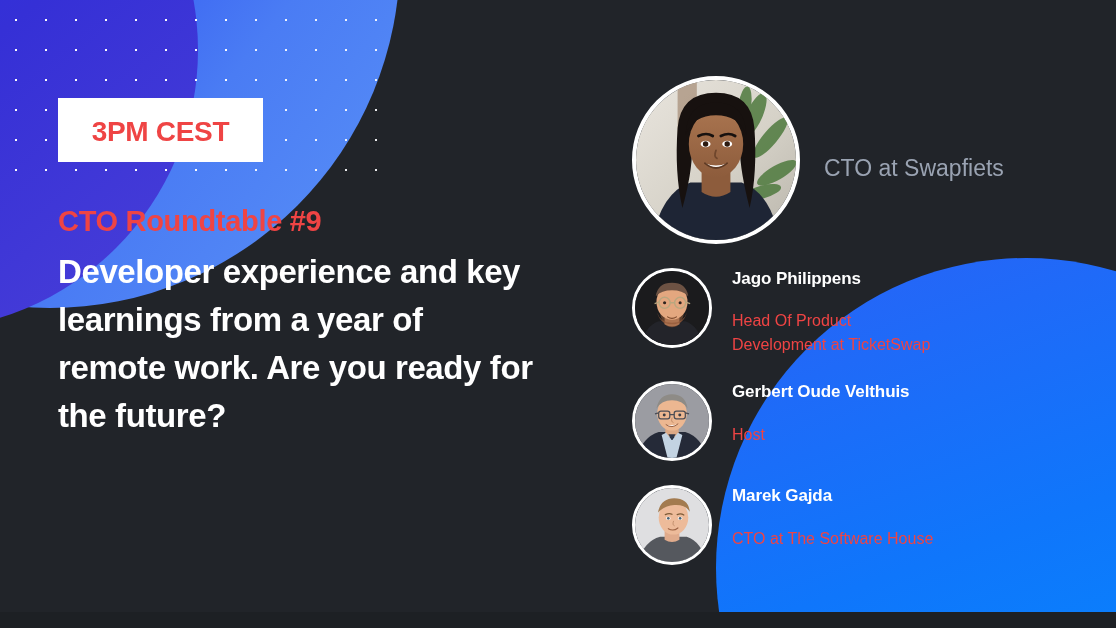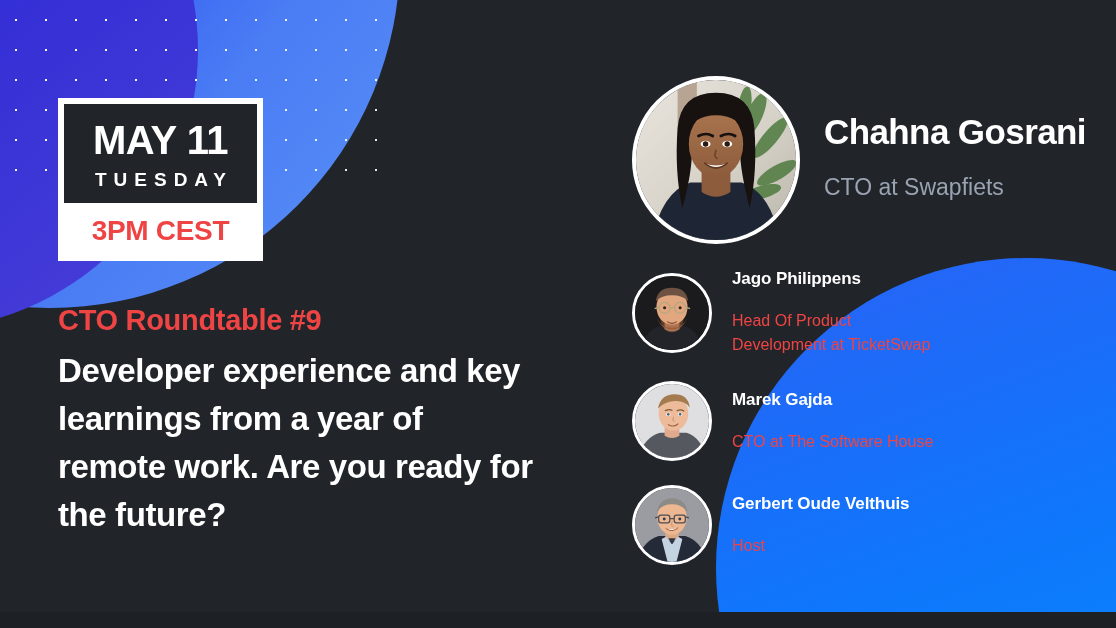--- a/index.html
+++ b/index.html
@@ -196,21 +196,20 @@
   }
 
   .speaker-list {
     margin-top: 24px;
     display: flex;
     flex-direction: column;
     gap: 24px;
   }
   .speaker {
     display: flex;
-    align-items: center;
     gap: 20px;
   }
   .speaker-text { line-height: 1.25; }
   .speaker-name {
     color: #ffffff;
     font-size: 17px;
     font-weight: 700;
     letter-spacing: -0.1px;
   }
   .speaker-role {
@@ -232,24 +231,20 @@
     <div class="blob-l"></div>
     <div class="dot-grid"></div>
     <div class="dot-grid-2"></div>
     <div class="blob-br"></div>
     <div class="bottom-strip"></div>
   </div>
 
   <div class="left-col">
 
     <div class="date-card">
-      <div class="date-card-inner">
-        <div class="date-main">MAY 11</div>
-        <div class="date-weekday">TUESDAY</div>
-      </div>
       <div class="date-time">3PM CEST</div>
     </div>
 
     <div class="eyebrow">CTO Roundtable #9</div>
     <h1 class="headline">Developer experience and key learnings from a year of remote work. Are you ready for the future?</h1>
   </div>
 
   <div class="right-col">
 
     <div class="featured">
@@ -295,21 +290,20 @@
           <circle cx="43.5" cy="40" r="1.7" fill="#2c1a10"></circle>
           <circle cx="57" cy="40" r="1.7" fill="#2c1a10"></circle>
 
           <path d="M50 44 q-1.6 4 0.6 5" stroke="#6f462c" stroke-width="1.1" fill="none" stroke-linecap="round"></path>
 
           <path d="M43 52 q7 5.5 14 0 q-7 3 -14 0 z" fill="#ffffff"></path>
           <path d="M43 52 q7 6 14 0" stroke="#5e3a24" stroke-width="1.1" fill="none" stroke-linecap="round"></path>
         </svg>
       </div>
       <div class="featured-text">
-        <div class="featured-name">Chahna Gosrani</div>
         <div class="featured-role">CTO at Swapfiets</div>
       </div>
     </div>
 
     <div class="speaker-list">
 
       <div class="speaker">
         <div class="avatar sm">
           <svg viewBox="0 0 100 100" preserveAspectRatio="xMidYMid slice" aria-hidden="true">
             <rect width="100" height="100" fill="#1b1b1d"></rect>
@@ -327,44 +321,20 @@
               <path d="M68.5 42 l6 2"></path>
             </g>
             <circle cx="40" cy="43" r="2.1" fill="#2e2520"></circle>
             <circle cx="61" cy="43" r="2.1" fill="#2e2520"></circle>
             <path d="M44 62 q6 4 12 0" stroke="#7d4a2e" stroke-width="1.6" fill="none" stroke-linecap="round"></path>
           </svg>
         </div>
         <div class="speaker-text">
           <div class="speaker-name">Jago Philippens</div>
           <div class="speaker-role">Head Of Product Development at TicketSwap</div>
-        </div>
-      </div>
-
-      <div class="speaker">
-        <div class="avatar sm">
-          <svg viewBox="0 0 100 100" preserveAspectRatio="xMidYMid slice" aria-hidden="true">
-            <rect width="100" height="100" fill="#dfdfe1"></rect>
-            <path d="M4 100 Q12 72 34 66 L70 66 Q90 73 96 100 Z" fill="#55585e"></path>
-            <path d="M40 55 h20 v15 q-10 6 -20 0 z" fill="#e0ab8c"></path>
-            <ellipse cx="52" cy="40" rx="20" ry="23" fill="#edbb9a"></ellipse>
-            <path d="M31 33 q4 -19 22 -19 q19 0 21 18 q-6 -10 -21 -9 q-13 1 -22 10 z" fill="#a37b4f"></path>
-            <path d="M41 36 q5 -2.5 9 -0.5" stroke="#7d5a36" stroke-width="1.7" fill="none" stroke-linecap="round"></path>
-            <path d="M57 36 q5 -2 9 0.5" stroke="#7d5a36" stroke-width="1.7" fill="none" stroke-linecap="round"></path>
-            <ellipse cx="45" cy="41" rx="3.2" ry="2.1" fill="#ffffff"></ellipse>
-            <ellipse cx="61" cy="41" rx="3.2" ry="2.1" fill="#ffffff"></ellipse>
-            <circle cx="45" cy="41" r="1.8" fill="#4a6272"></circle>
-            <circle cx="61" cy="41" r="1.8" fill="#4a6272"></circle>
-            <path d="M52 45 q-2 5 1 6" stroke="#c08d6a" stroke-width="1.2" fill="none" stroke-linecap="round"></path>
-            <path d="M45 55 q7 4 13 -1" stroke="#9c6243" stroke-width="1.5" fill="none" stroke-linecap="round"></path>
-          </svg>
-        </div>
-        <div class="speaker-text">
-          <div class="speaker-name">Marek Gajda</div>
-          <div class="speaker-role">CTO at The Software House</div>
         </div>
       </div>
 
       <div class="speaker">
         <div class="avatar sm">
           <svg viewBox="0 0 100 100" preserveAspectRatio="xMidYMid slice" aria-hidden="true">
             <rect width="100" height="100" fill="#9b9ca2"></rect>
             <path d="M2 100 Q10 72 32 65 L68 65 Q90 72 98 100 Z" fill="#252a38"></path>
             <path d="M41 55 h18 v14 q-9 6 -18 0 z" fill="#dda985"></path>
             <path d="M42 66 l8 10 l8 -10 l6 3 l-8 31 h-12 l-8 -31 z" fill="#c3d3e2"></path>
@@ -384,15 +354,39 @@
             <path d="M42 55 q8 6 16 -1 q-8 3 -16 1 z" fill="#ffffff"></path>
             <path d="M42 55 q8 6 16 -1" stroke="#92583a" stroke-width="1.3" fill="none" stroke-linecap="round"></path>
           </svg>
         </div>
         <div class="speaker-text">
           <div class="speaker-name">Gerbert Oude Velthuis</div>
           <div class="speaker-role">Host</div>
         </div>
       </div>
 
+      <div class="speaker">
+        <div class="avatar sm">
+          <svg viewBox="0 0 100 100" preserveAspectRatio="xMidYMid slice" aria-hidden="true">
+            <rect width="100" height="100" fill="#dfdfe1"></rect>
+            <path d="M4 100 Q12 72 34 66 L70 66 Q90 73 96 100 Z" fill="#55585e"></path>
+            <path d="M40 55 h20 v15 q-10 6 -20 0 z" fill="#e0ab8c"></path>
+            <ellipse cx="52" cy="40" rx="20" ry="23" fill="#edbb9a"></ellipse>
+            <path d="M31 33 q4 -19 22 -19 q19 0 21 18 q-6 -10 -21 -9 q-13 1 -22 10 z" fill="#a37b4f"></path>
+            <path d="M41 36 q5 -2.5 9 -0.5" stroke="#7d5a36" stroke-width="1.7" fill="none" stroke-linecap="round"></path>
+            <path d="M57 36 q5 -2 9 0.5" stroke="#7d5a36" stroke-width="1.7" fill="none" stroke-linecap="round"></path>
+            <ellipse cx="45" cy="41" rx="3.2" ry="2.1" fill="#ffffff"></ellipse>
+            <ellipse cx="61" cy="41" rx="3.2" ry="2.1" fill="#ffffff"></ellipse>
+            <circle cx="45" cy="41" r="1.8" fill="#4a6272"></circle>
+            <circle cx="61" cy="41" r="1.8" fill="#4a6272"></circle>
+            <path d="M52 45 q-2 5 1 6" stroke="#c08d6a" stroke-width="1.2" fill="none" stroke-linecap="round"></path>
+            <path d="M45 55 q7 4 13 -1" stroke="#9c6243" stroke-width="1.5" fill="none" stroke-linecap="round"></path>
+          </svg>
+        </div>
+        <div class="speaker-text">
+          <div class="speaker-name">Marek Gajda</div>
+          <div class="speaker-role">CTO at The Software House</div>
+        </div>
+      </div>
+
     </div>
   </div>
 </div>
 
 </body></html>

